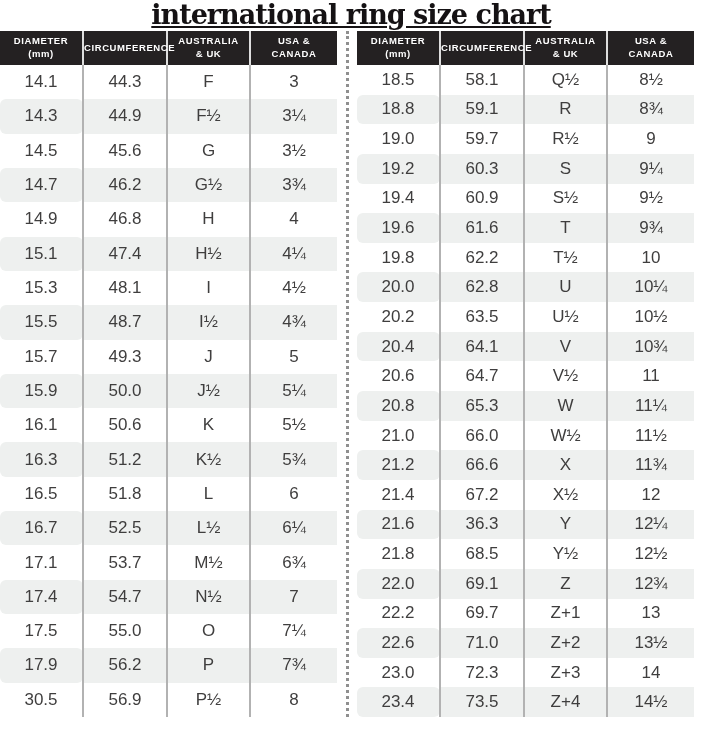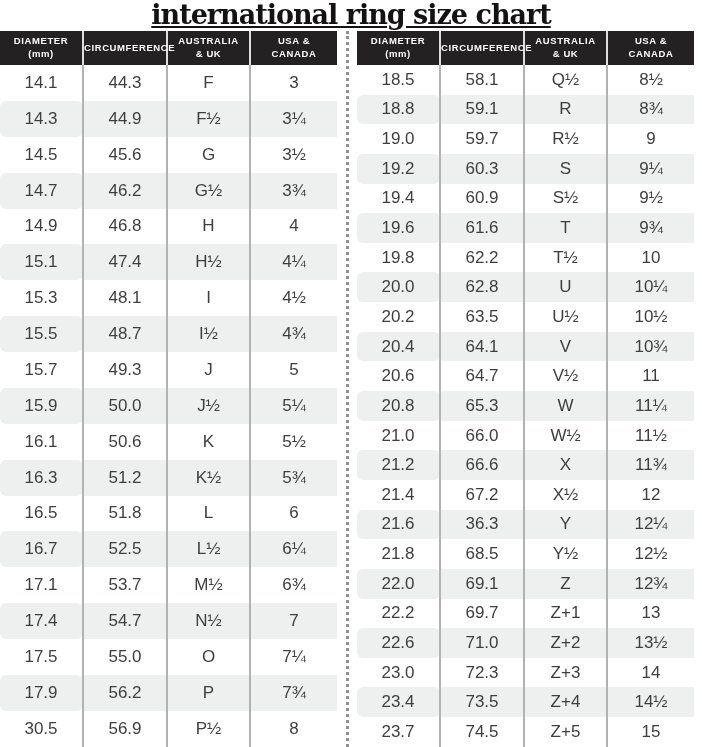--- a/index.html
+++ b/index.html
@@ -387,22 +387,16 @@
             <td>72.3</td>
             <td>Z+3</td>
             <td>14</td>
           </tr>
           <tr>
             <td>23.4</td>
             <td>73.5</td>
             <td>Z+4</td>
             <td>14½</td>
           </tr>
-          <tr>
-            <td>23.7</td>
-            <td>74.5</td>
-            <td>Z+5</td>
-            <td>15</td>
-          </tr>
         </tbody>
       </table>
   </div>
 </div>
 
 </body></html>

